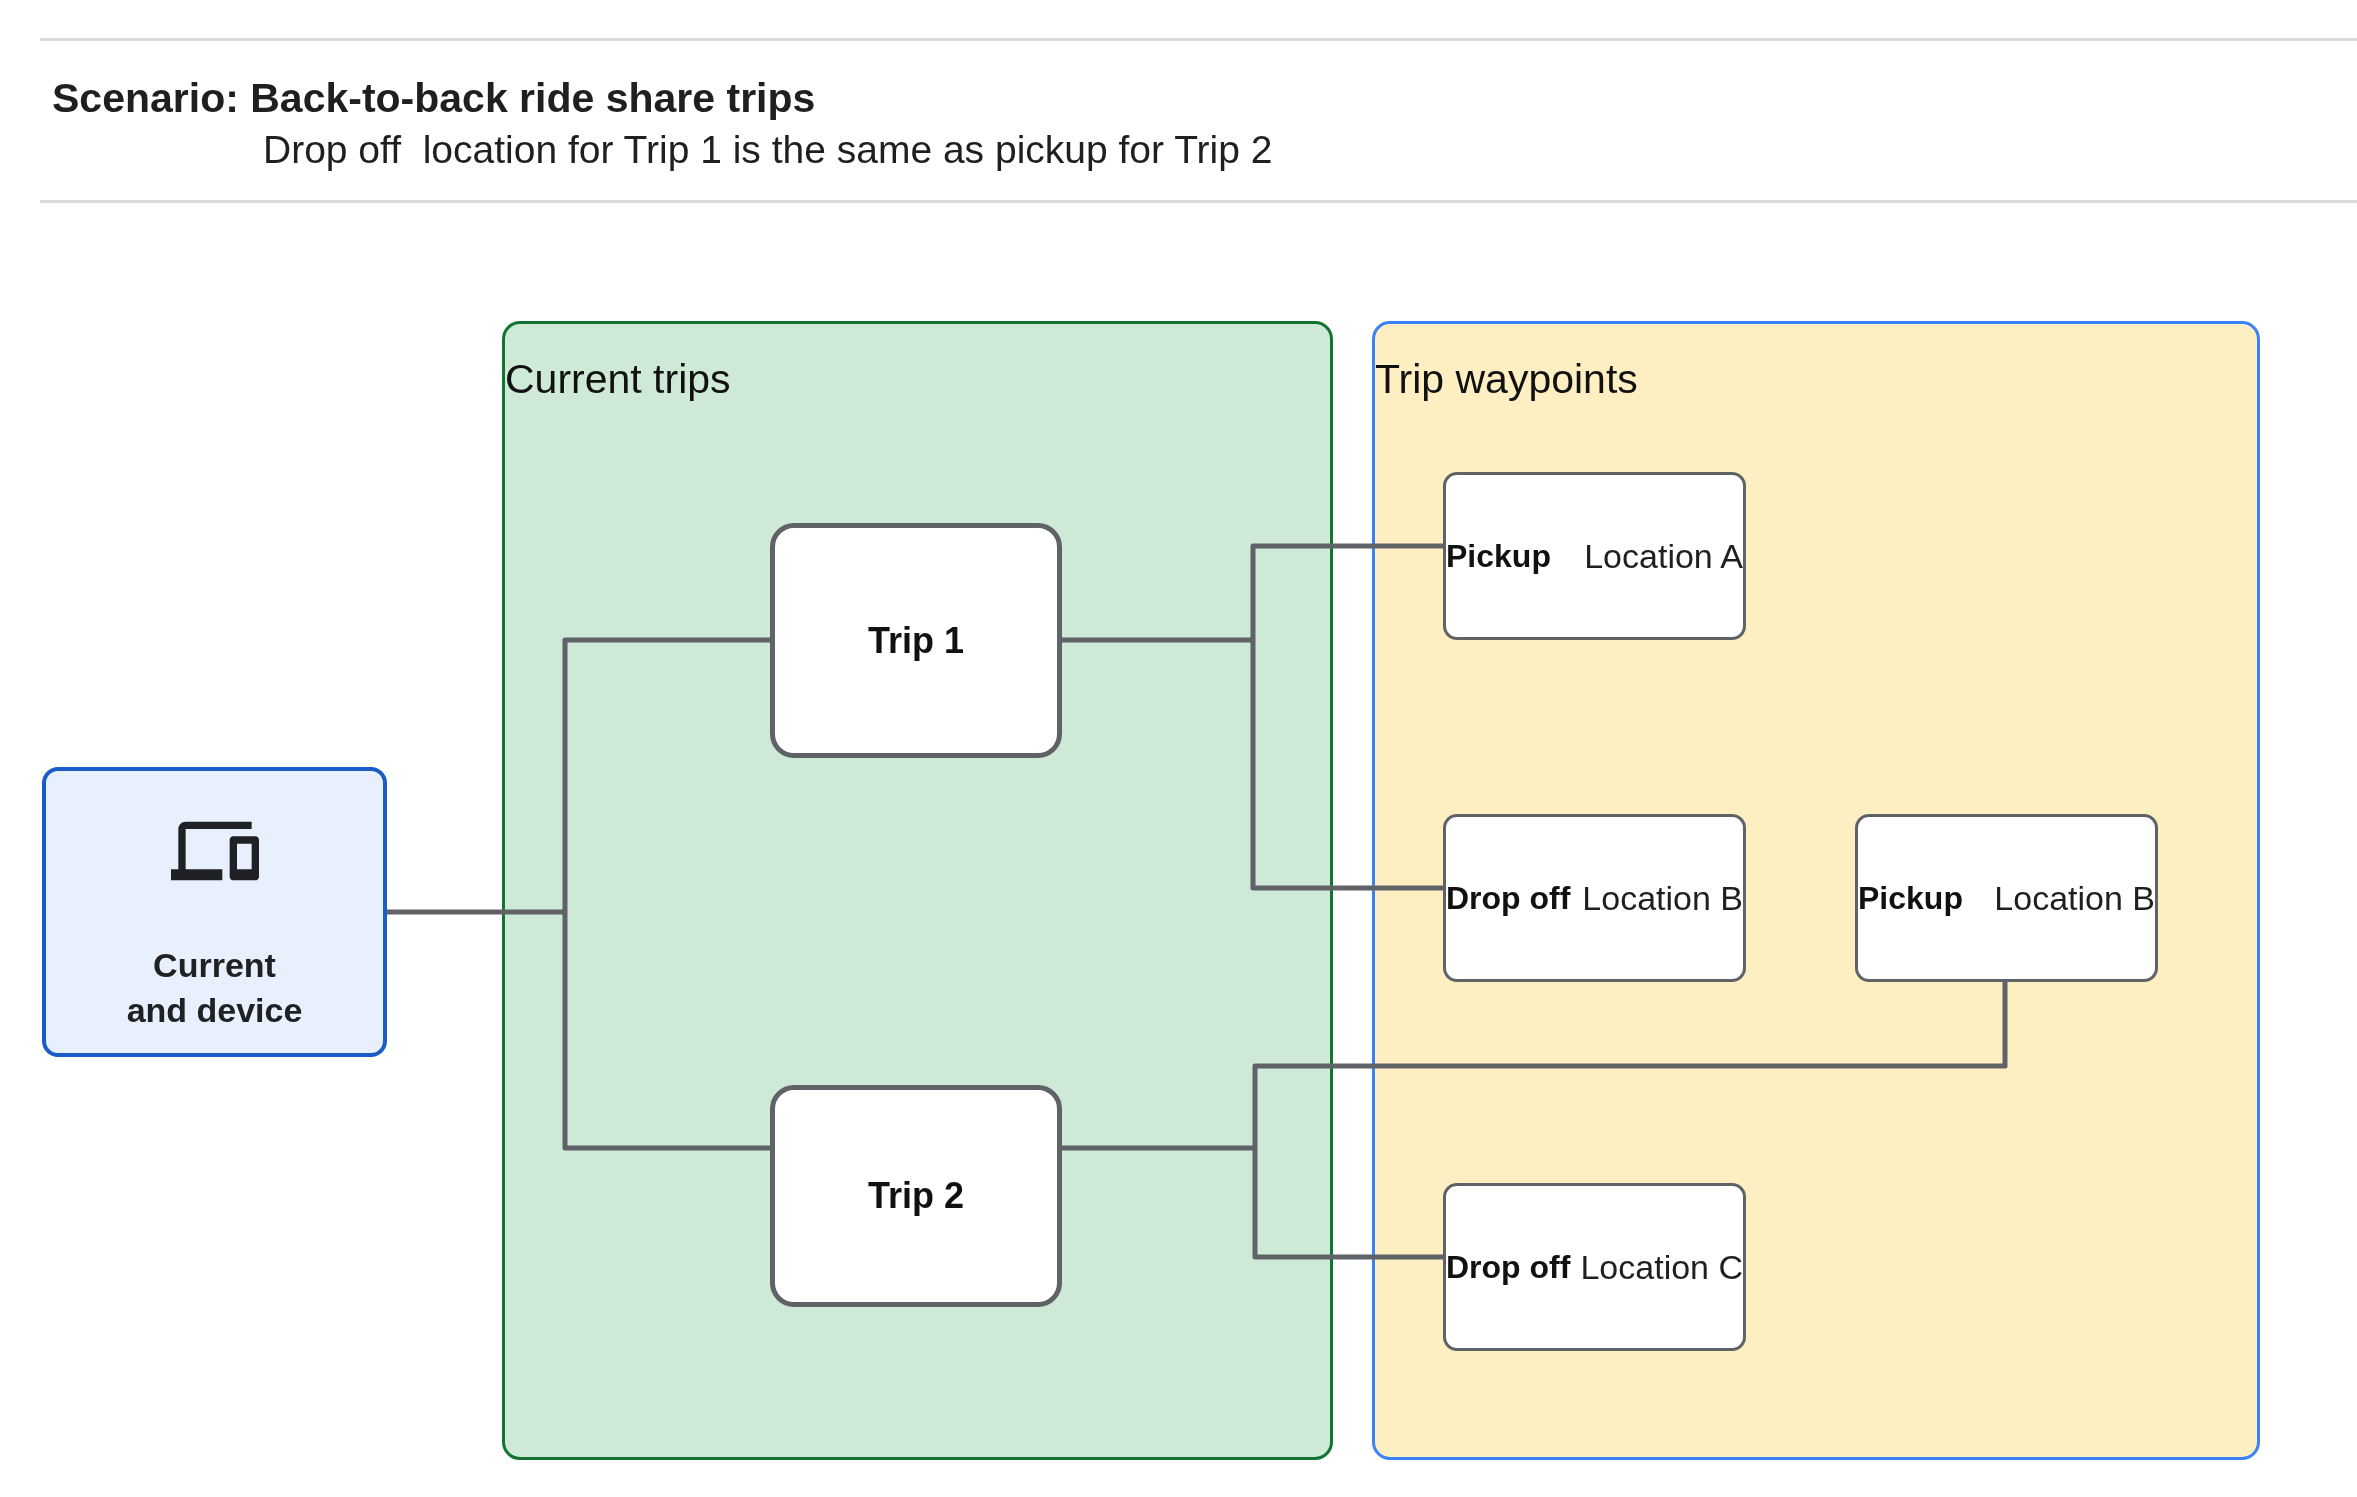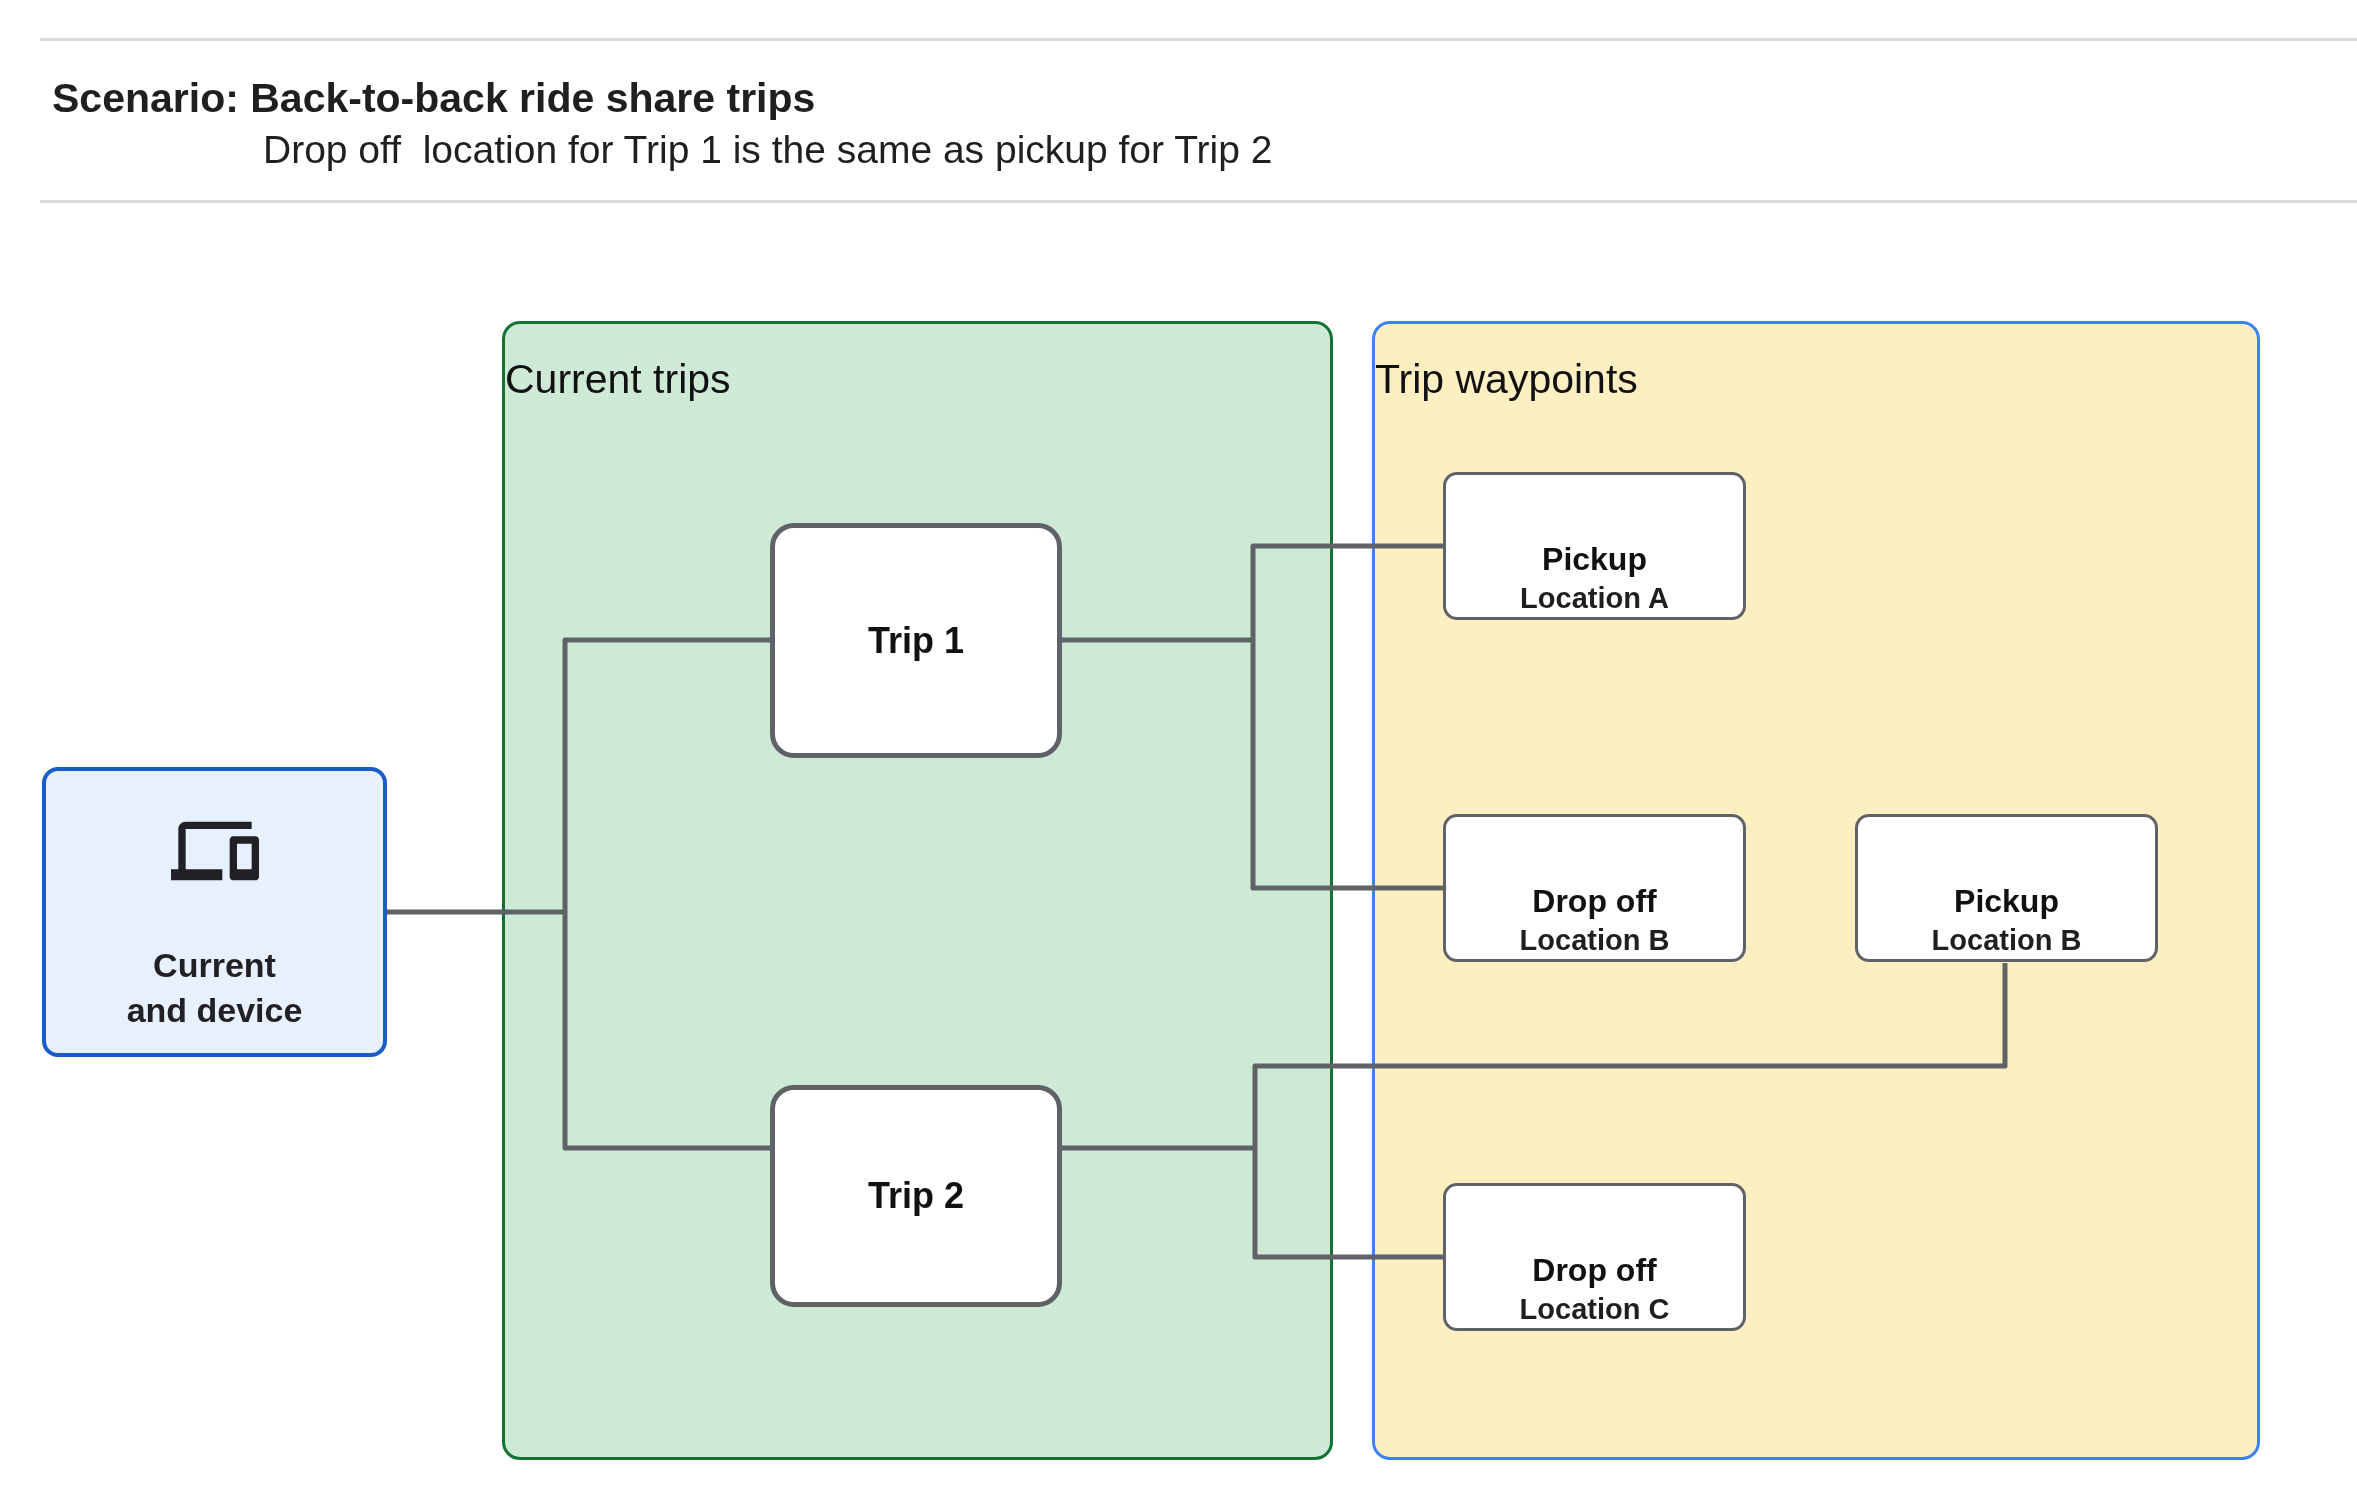--- a/index.html
+++ b/index.html
@@ -114,40 +114,39 @@
     justify-content: center;
     font-size: 36px;
     font-weight: bold;
     color: #111111;
     text-align: right;
   }
   #trip-1 { top: 523px; height: 235px; }
   #trip-2 { top: 1085px; height: 222px; }
 
   .waypoint-node {
-    width: 303px; height: 148px;
+    width: 303px; height: 168px;
     border: 3px solid #5f6368;
     border-radius: 14px;
     display: flex;
-    flex-direction: column;
+    flex-direction: row;
     align-items: center;
-    justify-content: flex-end;
+    justify-content: space-between;
     text-align: center;
   }
   .waypoint-type {
     font-size: 32px;
     font-weight: bold;
     line-height: 40px;
     color: #111111;
   }
   .waypoint-location {
-    font-size: 29px;
+    font-size: 34px;
     line-height: 38px;
     color: #1f1f1f;
-    font-weight: bold;
   }
   #waypoint-pickup-a   { left: 1443px; top: 472px; }
   #waypoint-dropoff-b  { left: 1443px; top: 814px; }
   #waypoint-pickup-b   { left: 1855px; top: 814px; }
   #waypoint-dropoff-c  { left: 1443px; top: 1183px; }
 </style>
 </head>
 <body>
 
 <div id="canvas">

